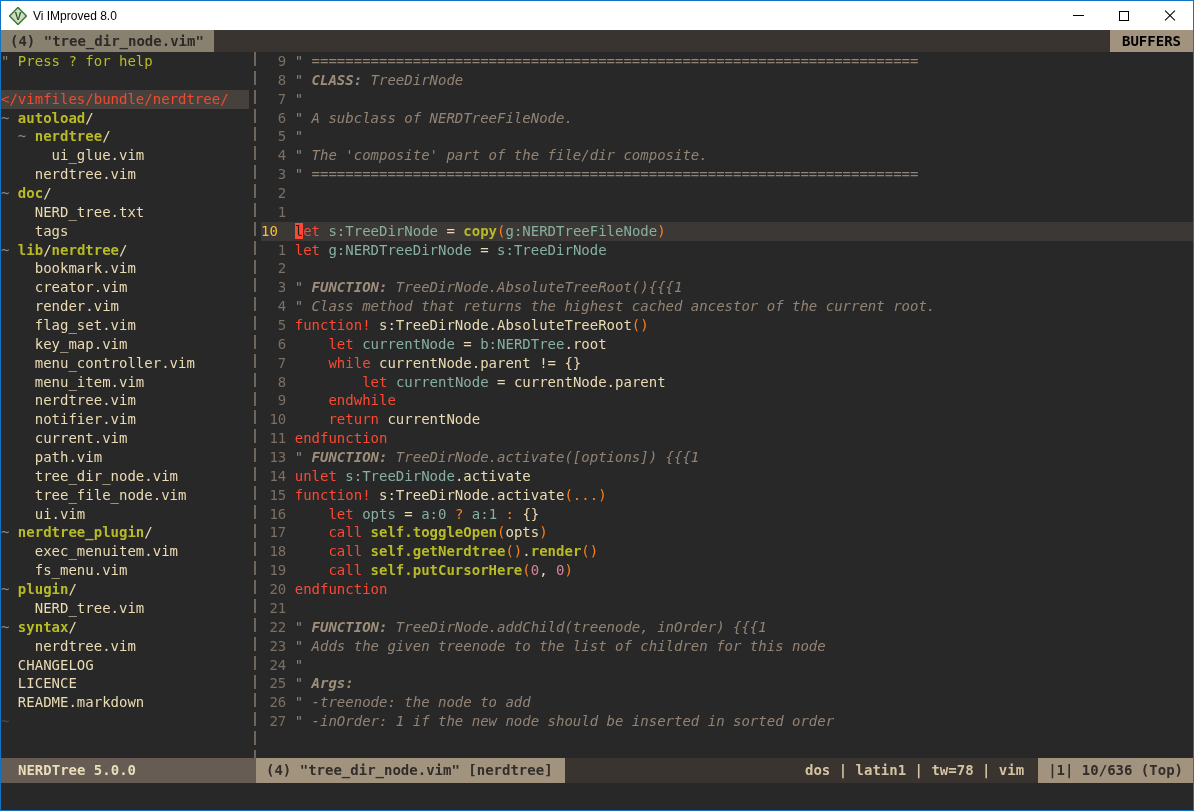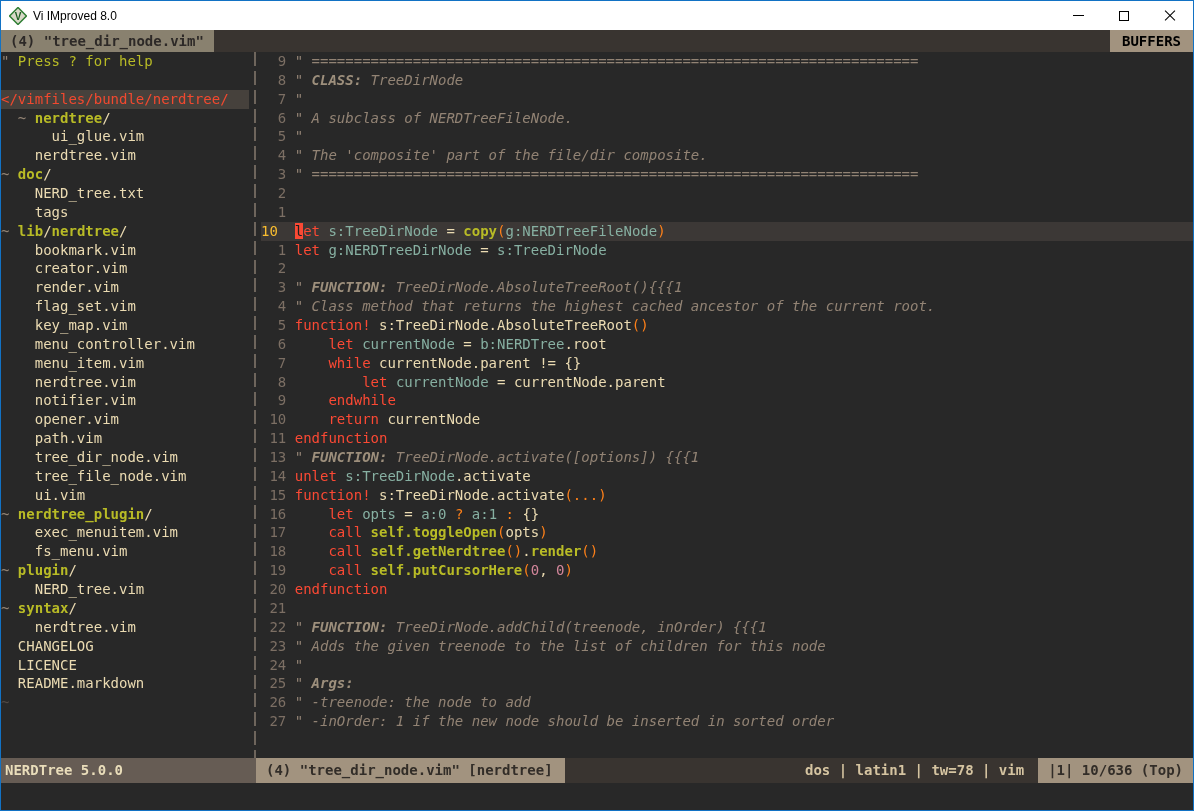--- a/index.html
+++ b/index.html
@@ -58,21 +58,21 @@
   .c-pur { color:#d3869b; }
   .c-cursor { background:#fb4934; color:#1d2021; }
   .c-tl  { color:#928374; }
   .c-dir { color:#b8bb26; font-weight:bold; }
   .c-hlp { color:#b8bb26; }
   .c-up  { color:#b8bb26; font-weight:bold; }
   .c-root{ color:#f2492f; }
   .c-nt  { color:#504945; }
   
   .statusline { height:25px; flex:0 0 25px; display:flex; font-size:14px; font-weight:bold; line-height:25px; background:#393430; white-space:pre; }
-  .sl-left { width:255px; flex:0 0 255px; background:#665c54; color:#e9ddba; padding-left:4px; }
+  .sl-left { width:255px; flex:0 0 255px; background:#665c54; color:#e9ddba; padding-left:17px; }
   .sl-active { background:#a2937f; color:#322d28; padding:0 12px 0 10px; }
   .sl-spacer { flex:1; }
   .sl-info { color:#d5c4a1; padding-right:14px; }
   .sl-pos { background:#a2937f; color:#322d28; padding:0 10px 0 10px; }
   
   .cmdline { flex:1 1 auto; background:#282828; }
 </style>
 </head>
 <body>
 
@@ -103,37 +103,38 @@
     <div class="tab-active">(4) "tree_dir_node.vim"</div>
     <div class="tab-fill"></div>
     <div class="buffers-label">BUFFERS</div>
   </div>
 
   <div class="editor">
     <div class="tree">
         <div class="row"><span class="c-tl">" </span><span class="c-hlp">Press ? for help</span></div>
         <div class="row"></div>
         <div class="row tree-hl"><span class="c-root">&lt;/vimfiles/bundle/nerdtree/</span></div>
+        <div class="row"><span class="c-tl">~ </span><span class="c-dir">autoload</span><span class="c-fg">/</span></div>
         <div class="row"><span class="c-tl">  ~ </span><span class="c-dir">nerdtree</span><span class="c-fg">/</span></div>
         <div class="row"><span class="c-fg">      ui_glue.vim</span></div>
         <div class="row"><span class="c-fg">    nerdtree.vim</span></div>
         <div class="row"><span class="c-tl">~ </span><span class="c-dir">doc</span><span class="c-fg">/</span></div>
         <div class="row"><span class="c-fg">    NERD_tree.txt</span></div>
         <div class="row"><span class="c-fg">    tags</span></div>
         <div class="row"><span class="c-tl">~ </span><span class="c-dir">lib</span><span class="c-fg">/</span><span class="c-dir">nerdtree</span><span class="c-fg">/</span></div>
         <div class="row"><span class="c-fg">    bookmark.vim</span></div>
         <div class="row"><span class="c-fg">    creator.vim</span></div>
         <div class="row"><span class="c-fg">    render.vim</span></div>
         <div class="row"><span class="c-fg">    flag_set.vim</span></div>
         <div class="row"><span class="c-fg">    key_map.vim</span></div>
         <div class="row"><span class="c-fg">    menu_controller.vim</span></div>
         <div class="row"><span class="c-fg">    menu_item.vim</span></div>
         <div class="row"><span class="c-fg">    nerdtree.vim</span></div>
         <div class="row"><span class="c-fg">    notifier.vim</span></div>
-        <div class="row"><span class="c-fg">    opener.vim</span></div>
+        <div class="row"><span class="c-fg">    current.vim</span></div>
         <div class="row"><span class="c-fg">    path.vim</span></div>
         <div class="row"><span class="c-fg">    tree_dir_node.vim</span></div>
         <div class="row"><span class="c-fg">    tree_file_node.vim</span></div>
         <div class="row"><span class="c-fg">    ui.vim</span></div>
         <div class="row"><span class="c-tl">~ </span><span class="c-dir">nerdtree_plugin</span><span class="c-fg">/</span></div>
         <div class="row"><span class="c-fg">    exec_menuitem.vim</span></div>
         <div class="row"><span class="c-fg">    fs_menu.vim</span></div>
         <div class="row"><span class="c-tl">~ </span><span class="c-dir">plugin</span><span class="c-fg">/</span></div>
         <div class="row"><span class="c-fg">    NERD_tree.vim</span></div>
         <div class="row"><span class="c-tl">~ </span><span class="c-dir">syntax</span><span class="c-fg">/</span></div>

